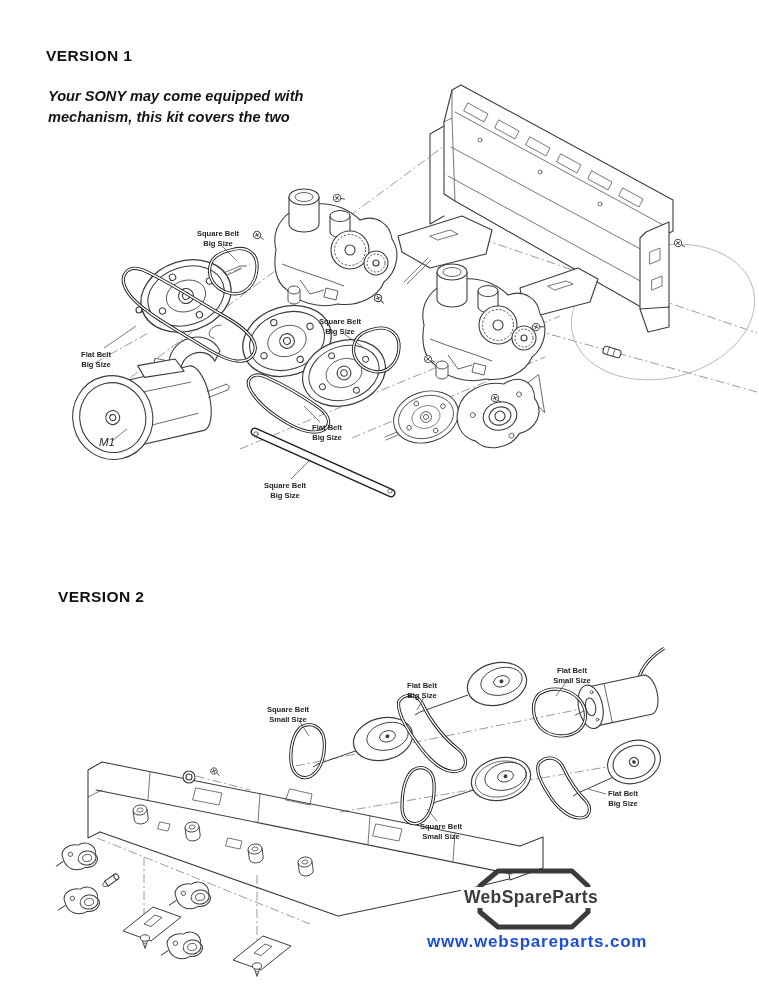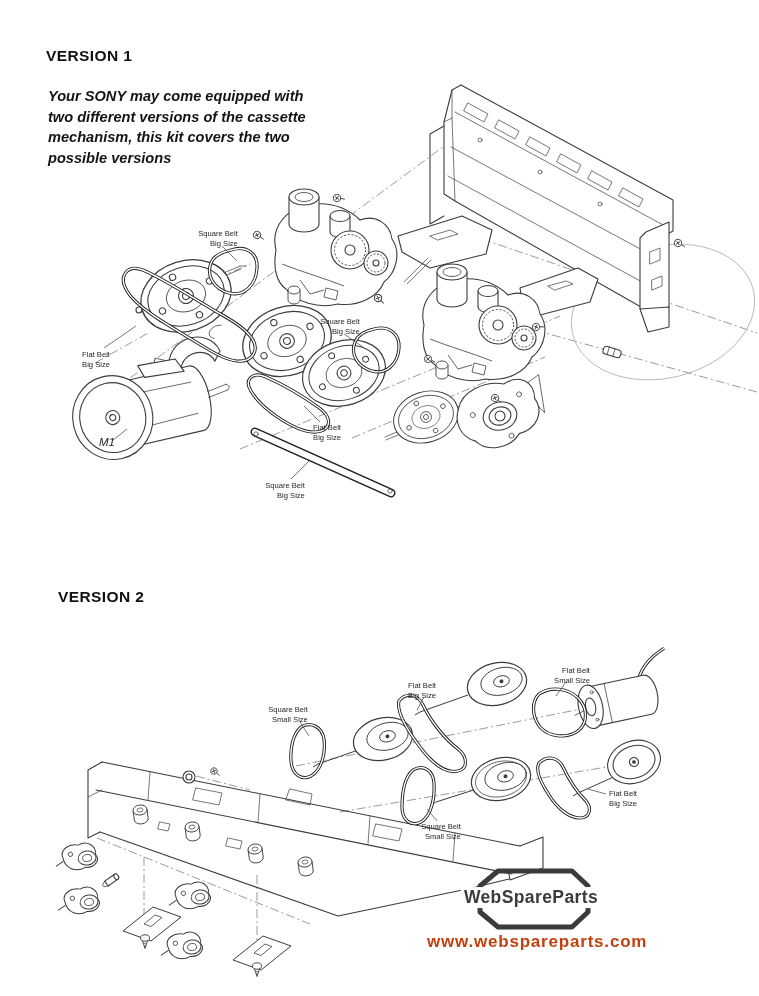--- a/index.html
+++ b/index.html
@@ -17,28 +17,28 @@
   .d .belt{stroke:#1c1c1c;stroke-width:3.2;fill:none;}
   .d .beltc{stroke:#ffffff;stroke-width:1.4;fill:none;}
   .d .band{stroke:#1c1c1c;stroke-width:9;stroke-linecap:round;fill:none;}
   .d .bandc{stroke:#ffffff;stroke-width:6.2;stroke-linecap:round;fill:none;}
   .d .ldr{stroke:#565656;stroke-width:0.8;fill:none;}
   .d .pin{stroke:#3c3c3c;stroke-width:1;fill:none;}
   
   .h1{position:absolute;font-size:15.5px;font-weight:700;letter-spacing:.4px;color:#111;}
   .intro{position:absolute;left:48px;top:86px;font-size:14.6px;font-weight:700;line-height:20.6px;color:#141414;font-style:italic;}
   .intro span{display:block;white-space:nowrap;}
-  .lbl{position:absolute;transform:translateX(-50%);text-align:right;font-size:7.6px;
-       font-weight:400;line-height:1.32;color:#262626;white-space:nowrap;}
+  .lbl{position:absolute;transform:translateX(-50%);text-align:center;font-size:7.6px;
+       font-weight:700;line-height:1.32;color:#262626;white-space:nowrap;}
   .lbl span{display:block;}
   .m1{position:absolute;left:99px;top:436px;font-size:11.5px;font-style:italic;font-weight:400;color:#222;}
   .logo-wrap{position:absolute;left:450px;top:860px;width:170px;height:78px;}
   .logo-text{position:absolute;left:531px;top:898px;transform:translate(-50%,-52%);
        font-size:17.5px;font-weight:700;letter-spacing:.4px;color:#3b3b3b;background:#fff;padding:0 3px;white-space:nowrap;text-align:right;}
-  .site{position:absolute;left:427px;top:932px;font-size:17px;font-weight:700;letter-spacing:.8px;color:#c2410c;white-space:nowrap;}
+  .site{position:absolute;left:427px;top:932px;font-size:17px;font-weight:700;letter-spacing:.8px;color:#1d4ed8;white-space:nowrap;}
   .scan-edge{position:absolute;right:0;top:52px;bottom:0;width:3px;background:#dedede;}
 </style>
 </head>
 <body>
 
 <div class="page">
 
   <svg class="d" width="759" height="996" viewBox="0 0 759 996">
     <defs>
 
@@ -353,23 +353,21 @@
         <path class="ldr" d="M437,821 L427,809"></path>
         <path class="ldr" d="M606,794 L588,789"></path>
       </g>
     </g>
   </svg>
 
   <div class="h1" style="left:46px;top:47px">VERSION 1</div>
 
   <div class="intro">
     <span>Your SONY may come equipped with</span>
-    <span>two different versions of the cassette</span>
     <span>mechanism, this kit covers the two</span>
-    <span>possible versions</span>
   </div>
 
   <div class="lbl" style="left:218px;top:229px">
     <span>Square Belt</span>
       <span>Big Size</span>
   </div>
   <div class="lbl" style="left:340px;top:317px">
     <span>Square Belt</span>
       <span>Big Size</span>
   </div>

